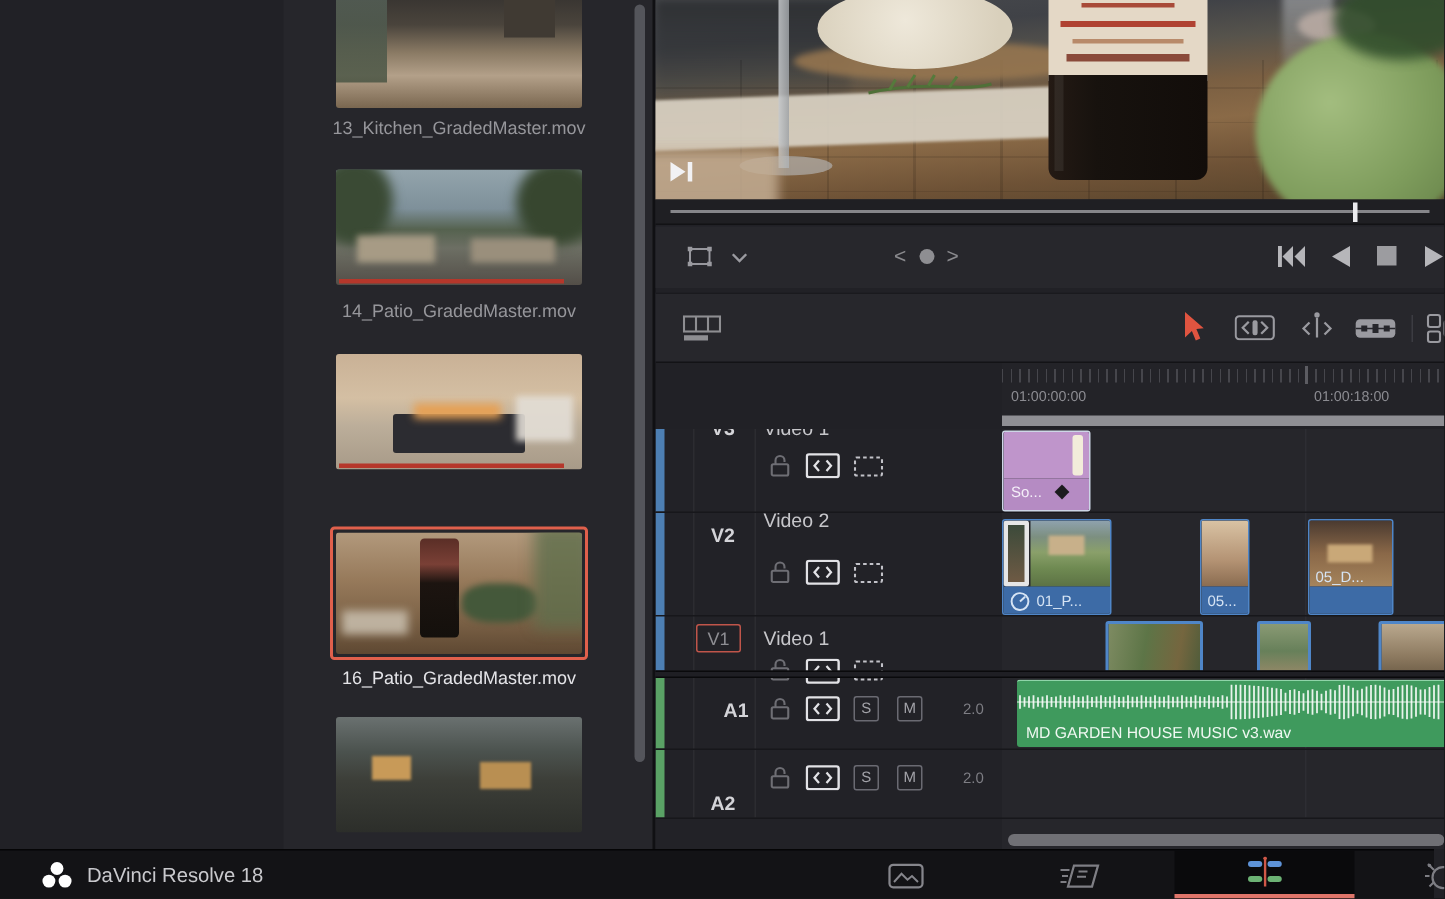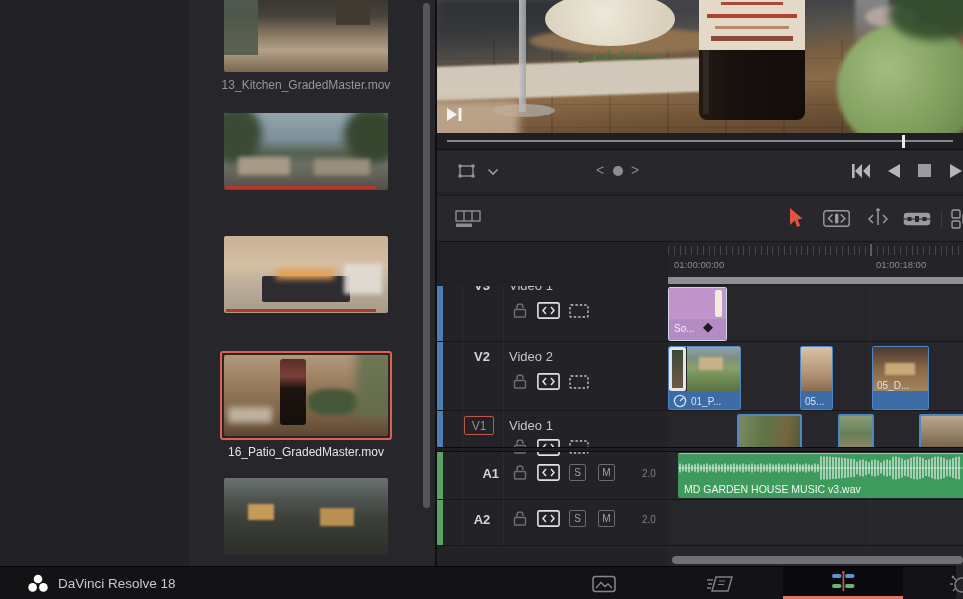--- a/index.html
+++ b/index.html
@@ -59,20 +59,21 @@
     <div class="abs clip-label" style="left:7px;top:78px;">13_Kitchen_GradedMaster.mov</div>
 
     <div class="abs thumb" style="left:35px;top:113px;width:164px;height:77px;">
       <div class="abs" style="inset:0;background:linear-gradient(180deg,#93a4ac 0%,#7e909a 34%,#55624f 52%,#6d6f64 68%,#534e48 100%);"></div>
       <div class="abs" style="left:-14px;top:-8px;width:52px;height:58px;border-radius:50%;background:#3a4a34;filter:blur(4px);"></div>
       <div class="abs" style="right:-12px;top:-6px;width:56px;height:56px;border-radius:50%;background:#37462f;filter:blur(4px);"></div>
       <div class="abs" style="left:14px;top:44px;width:52px;height:18px;background:#a79b85;filter:blur(2px);"></div>
       <div class="abs" style="right:18px;top:46px;width:56px;height:16px;background:#9a8f7c;filter:blur(2px);"></div>
       <div class="usage"></div>
     </div>
+    <div class="abs clip-label" style="left:7px;top:200px;">14_Patio_GradedMaster.mov</div>
 
     <div class="abs thumb" style="left:35px;top:236px;width:164px;height:77px;">
       <div class="abs" style="inset:0;background:linear-gradient(180deg,#c9b196 0%,#d4bfa3 38%,#bcae9a 62%,#a79a88 100%);"></div>
       <div class="abs" style="left:38px;top:40px;width:88px;height:26px;background:#2c2c31;border-radius:2px;"></div>
       <div class="abs" style="left:52px;top:33px;width:58px;height:10px;background:#e6a054;filter:blur(3px);"></div>
       <div class="abs" style="right:6px;top:28px;width:38px;height:30px;background:#e3ded6;filter:blur(2px);opacity:.9;"></div>
       <div class="usage"></div>
     </div>
 
     <div class="abs" style="left:31px;top:351px;width:172px;height:89px;border:2px solid #e0604c;border-radius:3px;padding:2px;">
@@ -227,21 +228,21 @@
       <rect x="0.9" y="0.9" width="21.2" height="15.2" rx="1.5" fill="none" stroke="#e2e2e6" stroke-width="1.6"></rect>
       <path d="M9 5 L6 8.5 L9 12 M14 5 L17 8.5 L14 12" fill="none" stroke="#e2e2e6" stroke-width="1.5"></path>
     </svg>
     <svg class="abs" style="left:132px;top:18px;" width="20" height="14" viewBox="0 0 20 14">
       <rect x="1" y="1" width="18" height="12" rx="1" fill="none" stroke="#c2c2c8" stroke-width="1.4" stroke-dasharray="2.4 2"></rect>
     </svg>
     <div class="rowline" style="top:55px;"></div>
 
     <div class="cbar blue" style="top:56px;height:68px;"></div>
     <div class="tid" style="left:28px;top:63px;">V2</div>
-    <div class="tname" style="left:72px;top:63px;">Video 2</div>
+    <div class="tname" style="left:72px;top:53px;">Video 2</div>
     <svg class="abs" style="left:76px;top:88px;" width="14" height="15" viewBox="0 0 14 15">
       <rect x="1.5" y="6.5" width="11" height="7.5" rx="1" fill="none" stroke="#6e6e74" stroke-width="1.4"></rect>
       <path d="M4 6.5 V4 a3 3 0 0 1 6 0 V5" fill="none" stroke="#6e6e74" stroke-width="1.4"></path>
     </svg>
     <svg class="abs" style="left:100px;top:87px;" width="23" height="17" viewBox="0 0 23 17">
       <rect x="0.9" y="0.9" width="21.2" height="15.2" rx="1.5" fill="none" stroke="#e2e2e6" stroke-width="1.6"></rect>
       <path d="M9 5 L6 8.5 L9 12 M14 5 L17 8.5 L14 12" fill="none" stroke="#e2e2e6" stroke-width="1.5"></path>
     </svg>
     <svg class="abs" style="left:132px;top:89px;" width="20" height="14" viewBox="0 0 20 14">
       <rect x="1" y="1" width="18" height="12" rx="1" fill="none" stroke="#c2c2c8" stroke-width="1.4" stroke-dasharray="2.4 2"></rect>
@@ -273,21 +274,21 @@
     <svg class="abs" style="left:100px;top:178px;" width="23" height="17" viewBox="0 0 23 17">
       <rect x="0.9" y="0.9" width="21.2" height="15.2" rx="1.5" fill="none" stroke="#e2e2e6" stroke-width="1.6"></rect>
       <path d="M9 5 L6 8.5 L9 12 M14 5 L17 8.5 L14 12" fill="none" stroke="#e2e2e6" stroke-width="1.5"></path>
     </svg>
     <div class="smbox" style="left:132px;top:178px;">S</div>
     <div class="smbox" style="left:161px;top:178px;">M</div>
     <div class="chan" style="left:205px;top:182px;">2.0</div>
     <div class="rowline" style="top:213px;"></div>
 
     <div class="cbar green" style="top:214px;height:45px;"></div>
-    <div class="tid" style="left:28px;top:226px;">A2</div>
+    <div class="tid" style="left:28px;top:242px;">A2</div>
     <svg class="abs" style="left:76px;top:225px;" width="14" height="15" viewBox="0 0 14 15">
       <rect x="1.5" y="6.5" width="11" height="7.5" rx="1" fill="none" stroke="#6e6e74" stroke-width="1.4"></rect>
       <path d="M4 6.5 V4 a3 3 0 0 1 6 0 V5" fill="none" stroke="#6e6e74" stroke-width="1.4"></path>
     </svg>
     <svg class="abs" style="left:100px;top:224px;" width="23" height="17" viewBox="0 0 23 17">
       <rect x="0.9" y="0.9" width="21.2" height="15.2" rx="1.5" fill="none" stroke="#e2e2e6" stroke-width="1.6"></rect>
       <path d="M9 5 L6 8.5 L9 12 M14 5 L17 8.5 L14 12" fill="none" stroke="#e2e2e6" stroke-width="1.5"></path>
     </svg>
     <div class="smbox" style="left:132px;top:224px;">S</div>
     <div class="smbox" style="left:161px;top:224px;">M</div>

